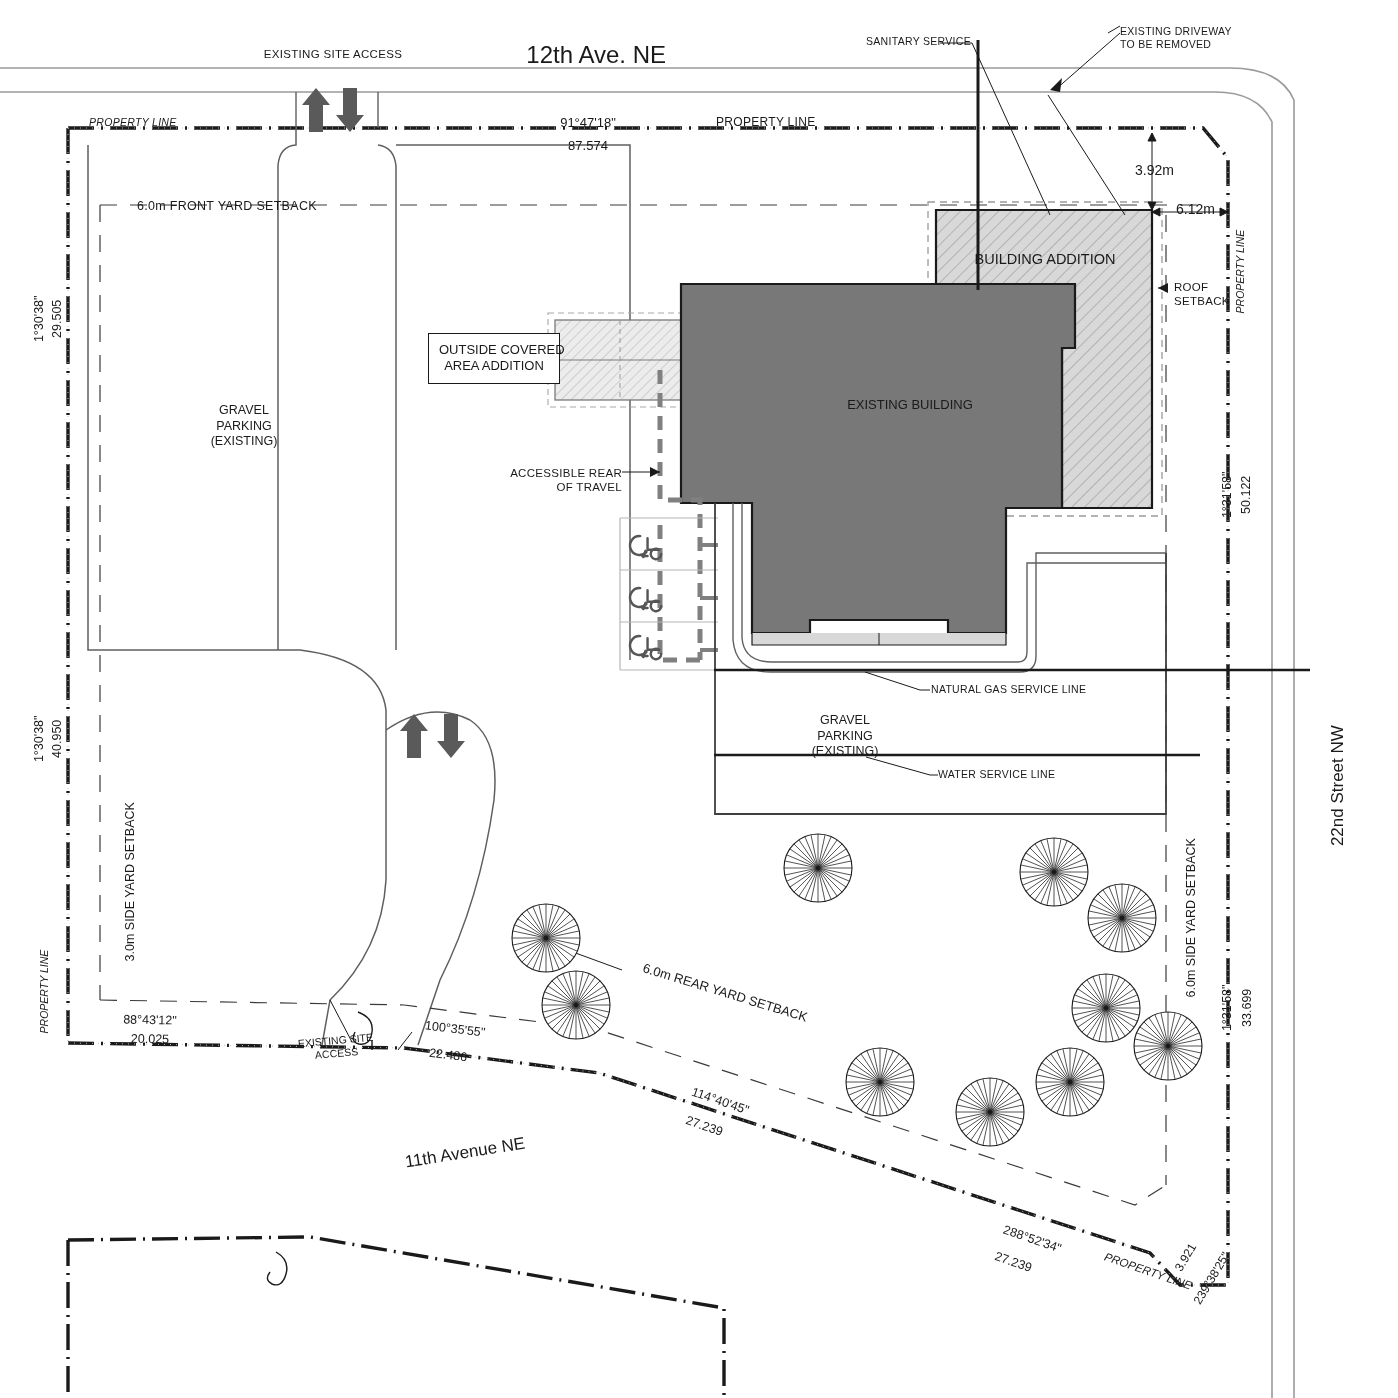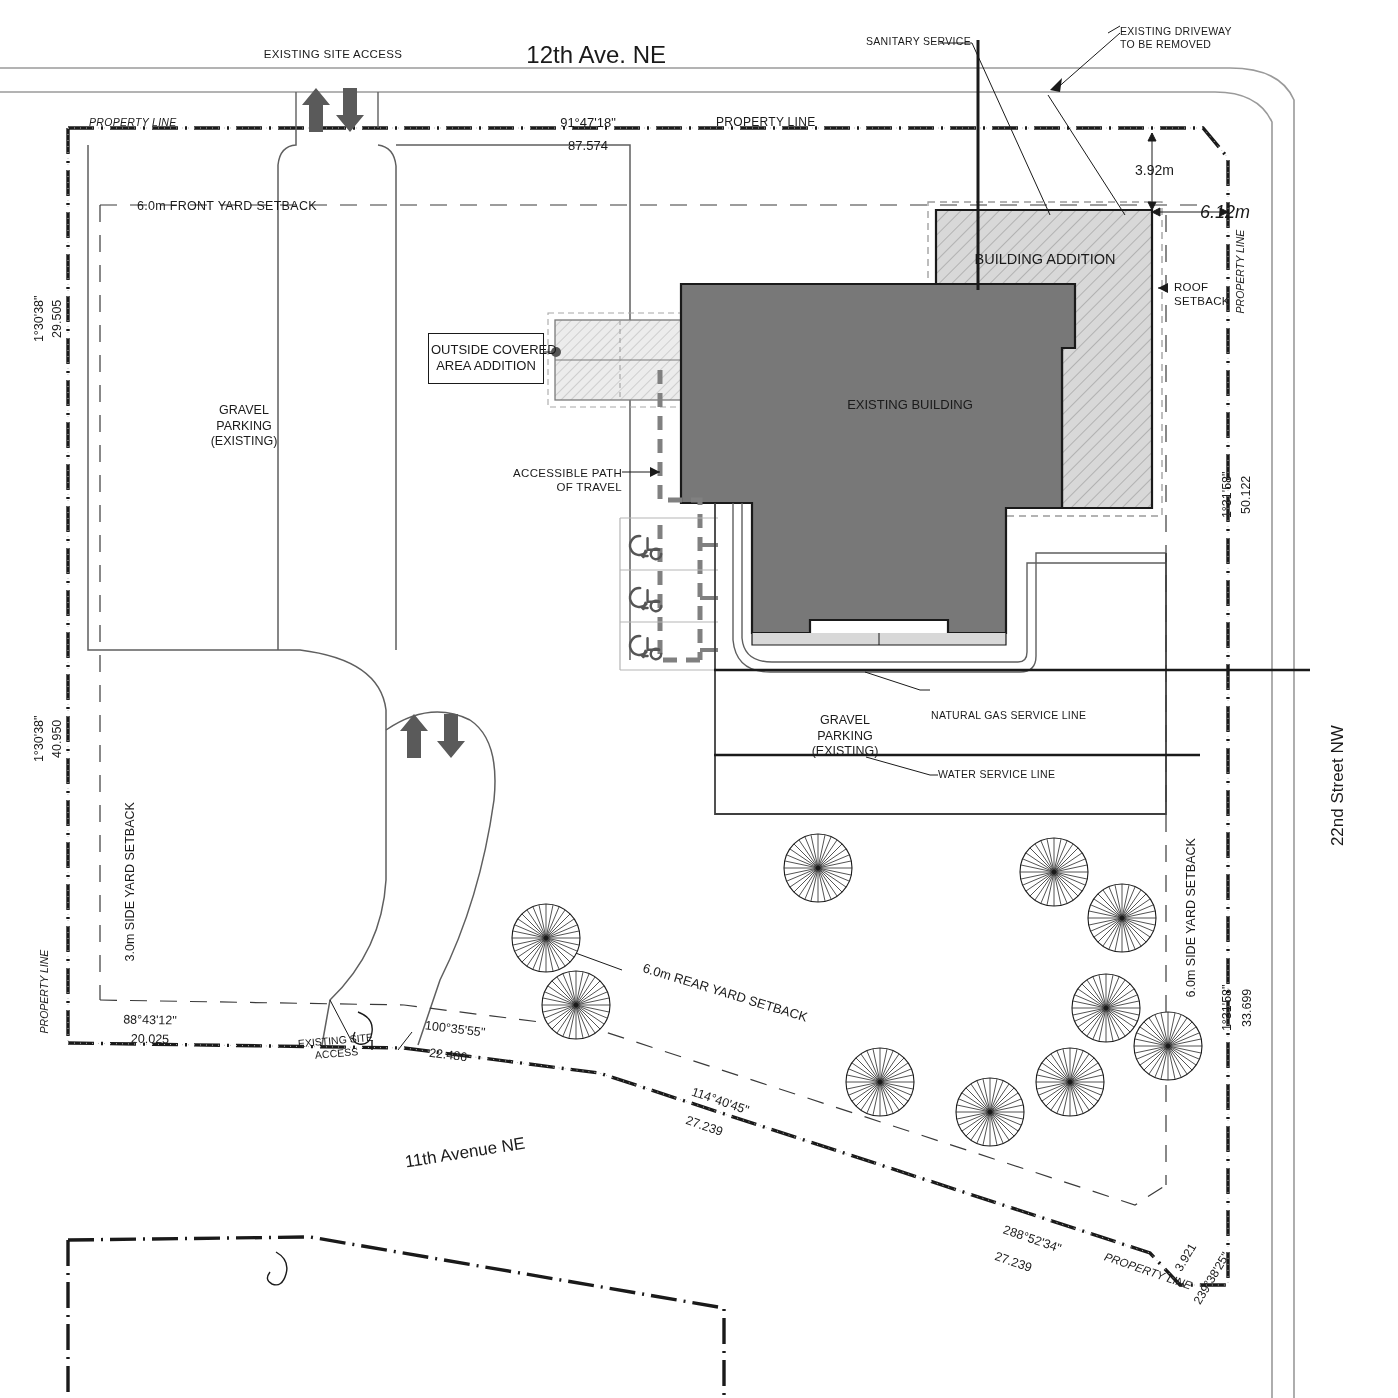--- a/index.html
+++ b/index.html
@@ -277,46 +277,46 @@
 <div class="lbl c" style="left:508px;top:115px;width:160px;font-size:13px;">91°47'18"</div>
 <div class="lbl c" style="left:508px;top:138px;width:160px;font-size:13px;">87.574</div>
 
 <div class="lbl" style="left:866px;top:35px;font-size:10.5px;letter-spacing:.3px;text-align:right;">SANITARY SERVICE</div>
 
 <div class="lbl" style="left:1120px;top:25px;font-size:10.5px;letter-spacing:.3px;">EXISTING DRIVEWAY
 TO BE REMOVED</div>
 
 <div class="lbl" style="left:1135px;top:162px;font-size:14px;">3.92m</div>
 
-<div class="lbl" style="left:1200px;top:201px;font-size:18px;font-style:italic;">6.12m</div>
+<div class="lbl" style="left:1176px;top:201px;font-size:14px;">6.12m</div>
 
 <div class="lbl c" style="left:940px;top:250px;width:210px;font-size:14.5px;">BUILDING ADDITION</div>
 
 <div class="lbl" style="left:1174px;top:280px;font-size:11.5px;letter-spacing:.3px;">ROOF
 SETBACK</div>
 
 <div class="lbl c" style="left:800px;top:397px;width:220px;font-size:13px;">EXISTING BUILDING</div>
 
-<div class="lbl c" style="left:428px;top:333px;width:110px;font-size:13px;border:1px solid #1a1a1a;padding:8px 2px;background:#fff;">OUTSIDE COVERED
+<div class="lbl c" style="left:428px;top:333px;width:110px;font-size:13px;border:1px solid #1a1a1a;padding:8px 10px;background:#fff;">OUTSIDE COVERED
 AREA ADDITION</div>
 
-<div class="lbl r" style="left:490px;top:466px;width:132px;font-size:11.5px;letter-spacing:.3px;">ACCESSIBLE PATH
+<div class="lbl r" style="left:490px;top:466px;width:132px;font-size:11.5px;letter-spacing:.3px;">ACCESSIBLE REAR
 OF TRAVEL</div>
 
 <div class="lbl" style="left:137px;top:199px;font-size:12.5px;letter-spacing:.3px;">6.0m FRONT YARD SETBACK</div>
 
 <div class="lbl c" style="left:199px;top:403px;width:90px;font-size:12.5px;">GRAVEL
 PARKING
 (EXISTING)</div>
 
 <div class="lbl c" style="left:800px;top:713px;width:90px;font-size:12.5px;">GRAVEL
 PARKING
 (EXISTING)</div>
 
-<div class="lbl" style="left:931px;top:683px;font-size:10.5px;letter-spacing:.3px;margin-top:26px;">NATURAL GAS SERVICE LINE</div>
+<div class="lbl" style="left:931px;top:683px;font-size:10.5px;letter-spacing:.3px;">NATURAL GAS SERVICE LINE</div>
 
 <div class="lbl" style="left:938px;top:768px;font-size:10.5px;letter-spacing:.3px;">WATER SERVICE LINE</div>
 
 <div class="lbl c" style="left:-40px;top:311px;width:160px;font-size:12.5px;transform:rotate(-90deg);">1°30'38"</div>
 <div class="lbl c" style="left:-22px;top:311px;width:160px;font-size:12.5px;transform:rotate(-90deg);">29.505</div>
 
 <div class="lbl c" style="left:-40px;top:731px;width:160px;font-size:12.5px;transform:rotate(-90deg);">1°30'38"</div>
 <div class="lbl c" style="left:-22px;top:731px;width:160px;font-size:12.5px;transform:rotate(-90deg);">40.950</div>
 
 <div class="lbl c" style="left:36px;top:874px;width:190px;font-size:12.5px;transform:rotate(-90deg);">3.0m SIDE YARD SETBACK</div>

